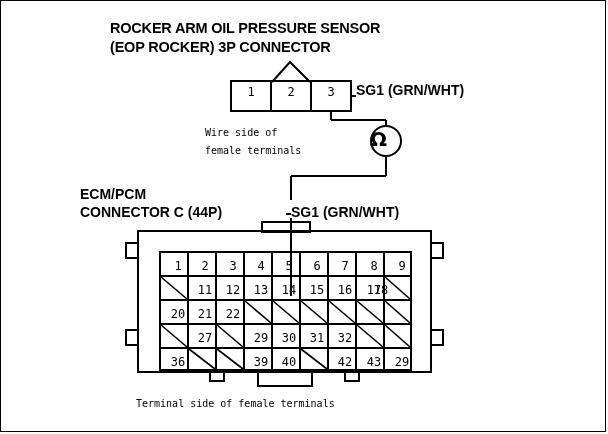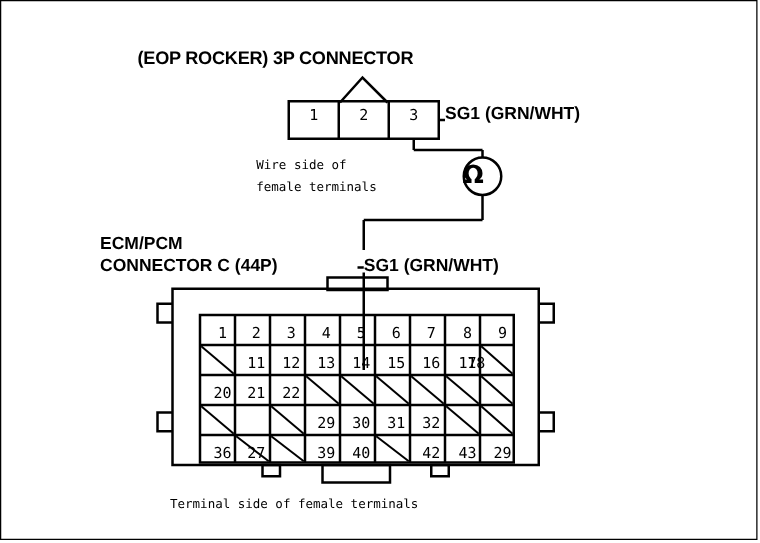--- a/index.html
+++ b/index.html
@@ -59,20 +59,21 @@
     white-space: pre;
   }
 </style>
 </head>
 <body>
 
 <div id="page">
 
   <div class="border-frame"></div>
 
+  <div class="txt title-line" style="left:110px; top:20px;">ROCKER ARM OIL PRESSURE SENSOR</div>
   <div class="txt title-line" style="left:110px; top:39px;">(EOP ROCKER) 3P CONNECTOR</div>
 
   <div class="cellnum" style="left:235px; top:85px; width:32px;">1</div>
   <div class="cellnum" style="left:275px; top:85px; width:32px;">2</div>
   <div class="cellnum" style="left:315px; top:85px; width:32px;">3</div>
 
   <div class="txt label-bold" style="left:356px; top:82px;">SG1 (GRN/WHT)</div>
 
   <div class="txt caption" style="left:205px; top:127px;">Wire side of</div>
   <div class="txt caption" style="left:205px; top:145px;">female terminals</div>
@@ -99,21 +100,21 @@
   <div class="cellnum" style="left:278px; top:283px; width:22px;">14</div>
   <div class="cellnum" style="left:306px; top:283px; width:22px;">15</div>
   <div class="cellnum" style="left:334px; top:283px; width:22px;">16</div>
   <div class="cellnum" style="left:363px; top:283px; width:22px;">17</div>
   <div class="cellnum" style="left:370px; top:283px; width:22px;">18</div>
 
   <div class="cellnum" style="left:167px; top:307px; width:22px;">20</div>
   <div class="cellnum" style="left:194px; top:307px; width:22px;">21</div>
   <div class="cellnum" style="left:222px; top:307px; width:22px;">22</div>
 
-  <div class="cellnum" style="left:194px; top:331px; width:22px;margin-top:24px;">27</div>
+  <div class="cellnum" style="left:194px; top:331px; width:22px;">27</div>
   <div class="cellnum" style="left:250px; top:331px; width:22px;">29</div>
   <div class="cellnum" style="left:278px; top:331px; width:22px;">30</div>
   <div class="cellnum" style="left:306px; top:331px; width:22px;">31</div>
   <div class="cellnum" style="left:334px; top:331px; width:22px;">32</div>
 
   <div class="cellnum" style="left:167px; top:355px; width:22px;">36</div>
   <div class="cellnum" style="left:250px; top:355px; width:22px;">39</div>
   <div class="cellnum" style="left:278px; top:355px; width:22px;">40</div>
   <div class="cellnum" style="left:334px; top:355px; width:22px;">42</div>
   <div class="cellnum" style="left:363px; top:355px; width:22px;">43</div>

